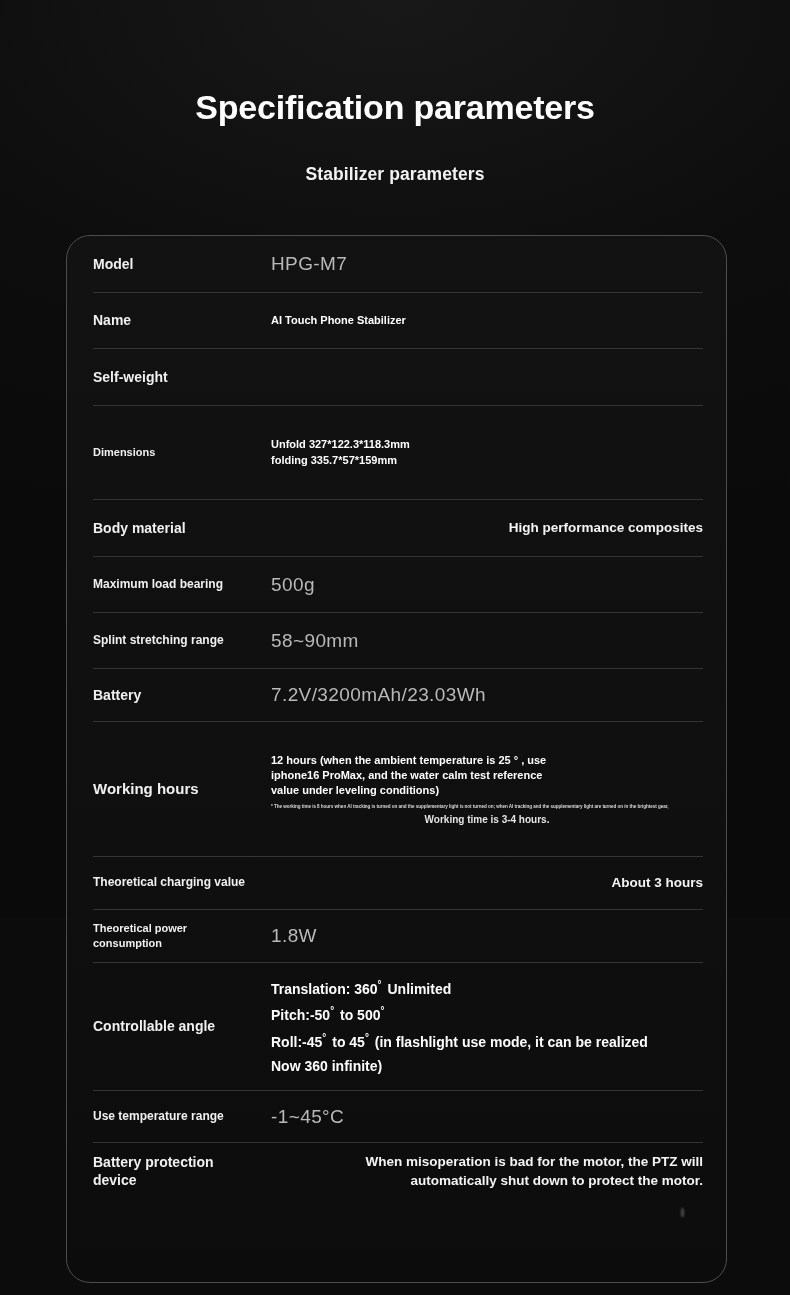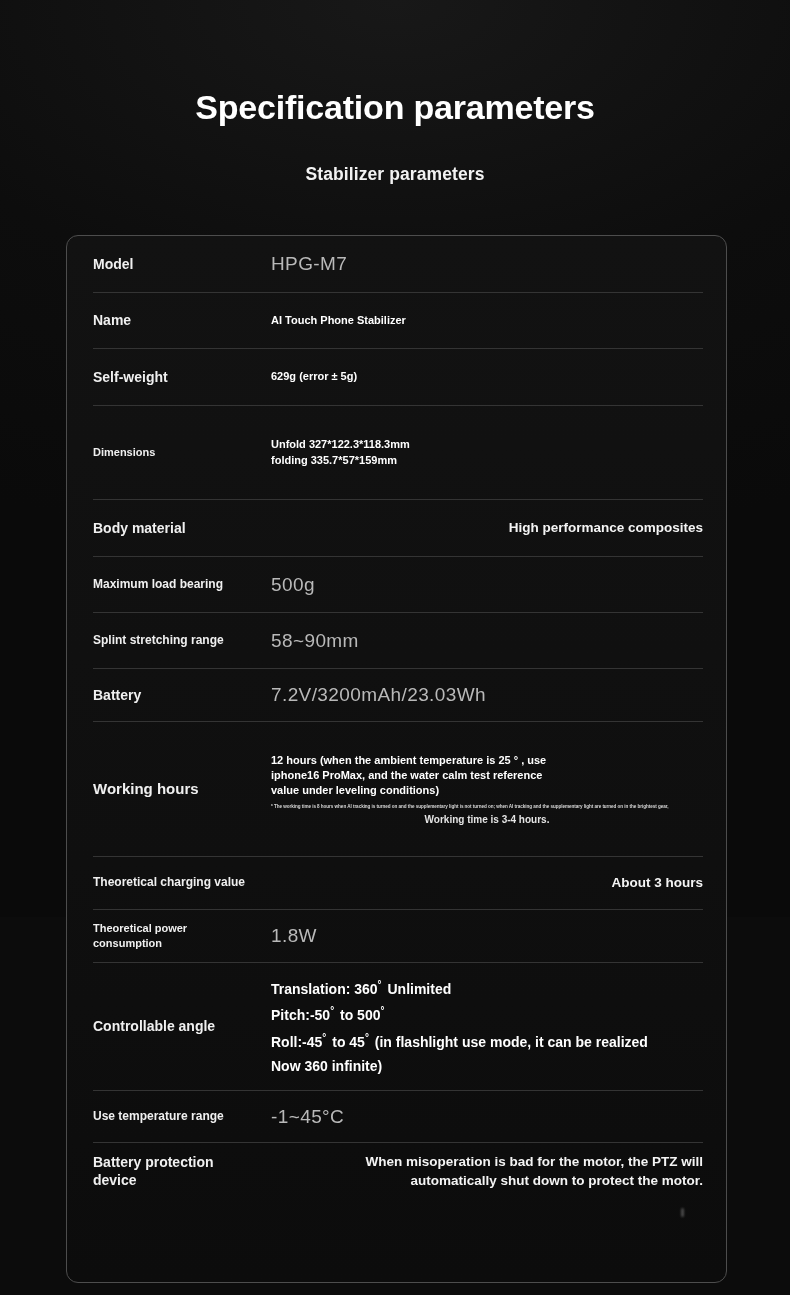--- a/index.html
+++ b/index.html
@@ -56,21 +56,21 @@
 
   
   .spec-card {
     position: absolute;
     left: 66px;
     top: 235px;
     width: 661px;
     height: 1048px;
     box-sizing: border-box;
     border: 1px solid #4d4d4d;
-    border-radius: 12px;
+    border-radius: 24px;
     background: linear-gradient(180deg, #121212 0%, #0f0f0f 60%, #0c0c0c 100%);
     overflow: hidden;
   }
 
   .rows {
     position: absolute;
     left: 26px;
     top: 0;
     width: 610px;
   }
@@ -218,23 +218,20 @@
 
       <div class="row r-name">
         <div class="row-label lbl-md">Name</div>
         <div class="row-value">
           <span class="v-bold">AI Touch Phone Stabilizer</span>
         </div>
       </div>
 
       <div class="row r-weight">
         <div class="row-label lbl-md">Self-weight</div>
-        <div class="row-value">
-          <span class="v-bold">629g (error ± 5g)</span>
-        </div>
       </div>
 
       <div class="row r-dims">
         <div class="row-label lbl-xs">Dimensions</div>
         <div class="row-value">
           <span class="v-bold">Unfold 327*122.3*118.3mm</span>
           <span class="v-bold">folding 335.7*57*159mm</span>
         </div>
       </div>
 

